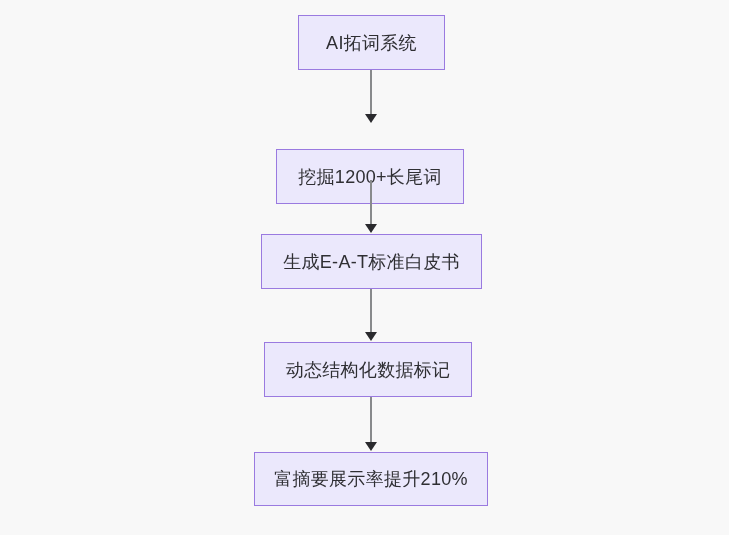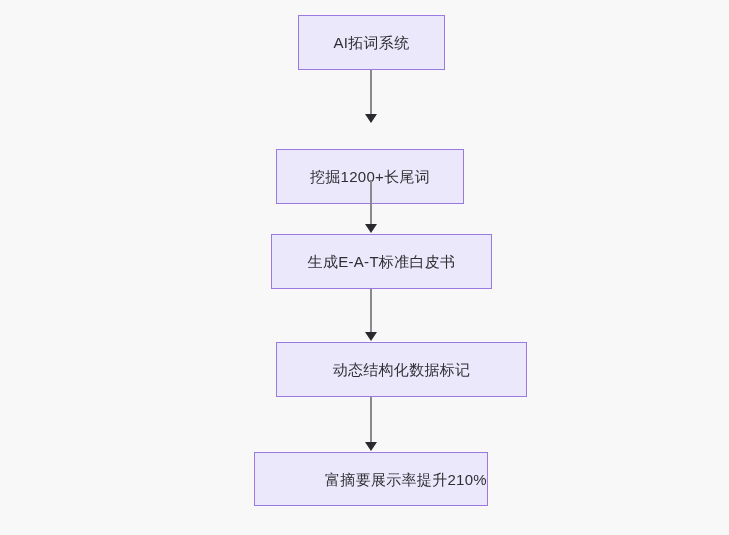--- a/index.html
+++ b/index.html
@@ -23,21 +23,21 @@
   .node {
     position: absolute;
     box-sizing: border-box;
     background: #ebe8fc;
     border: 1.5px solid #9a7ae0;
     border-radius: 0;
     display: flex;
     align-items: center;
     justify-content: center;
     color: #2f2f33;
-    font-size: 15px;
+    font-size: 18px;
     letter-spacing: 0.3px;
     line-height: 1;
     white-space: nowrap;
   }
 
   .node-label {
     display: block;
   }
 
   .edge {
@@ -67,31 +67,31 @@
   <div class="edge" style="left:370px; top:70px; height:46px;"></div>
   <div class="arrowhead" style="left:365px; top:114px;"></div>
 
   <div class="node" style="left:276px; top:125px; width:188px; height:55px;margin-top:24px;">
     <span class="node-label">挖掘1200+长尾词</span>
   </div>
 
   <div class="edge" style="left:370px; top:180px; height:46px;"></div>
   <div class="arrowhead" style="left:365px; top:224px;"></div>
 
-  <div class="node" style="left:261px; top:234px; width:221px; height:55px;margin-left:10px;">
+  <div class="node" style="left:261px; top:234px; width:221px; height:55px;">
     <span class="node-label">生成E-A-T标准白皮书</span>
   </div>
 
   <div class="edge" style="left:370px; top:289px; height:45px;"></div>
   <div class="arrowhead" style="left:365px; top:332px;"></div>
 
-  <div class="node" style="left:276px; top:342px; width:251px; height:55px;">
+  <div class="node" style="left:264px; top:342px; width:208px; height:55px;">
     <span class="node-label">动态结构化数据标记</span>
   </div>
 
   <div class="edge" style="left:370px; top:397px; height:46px;"></div>
   <div class="arrowhead" style="left:365px; top:442px;"></div>
 
-  <div class="node" style="left:254px; top:452px; width:234px; height:54px;justify-content:flex-end;">
+  <div class="node" style="left:254px; top:452px; width:234px; height:54px;">
     <span class="node-label">富摘要展示率提升210%</span>
   </div>
 
 </div>
 
 </body></html>

